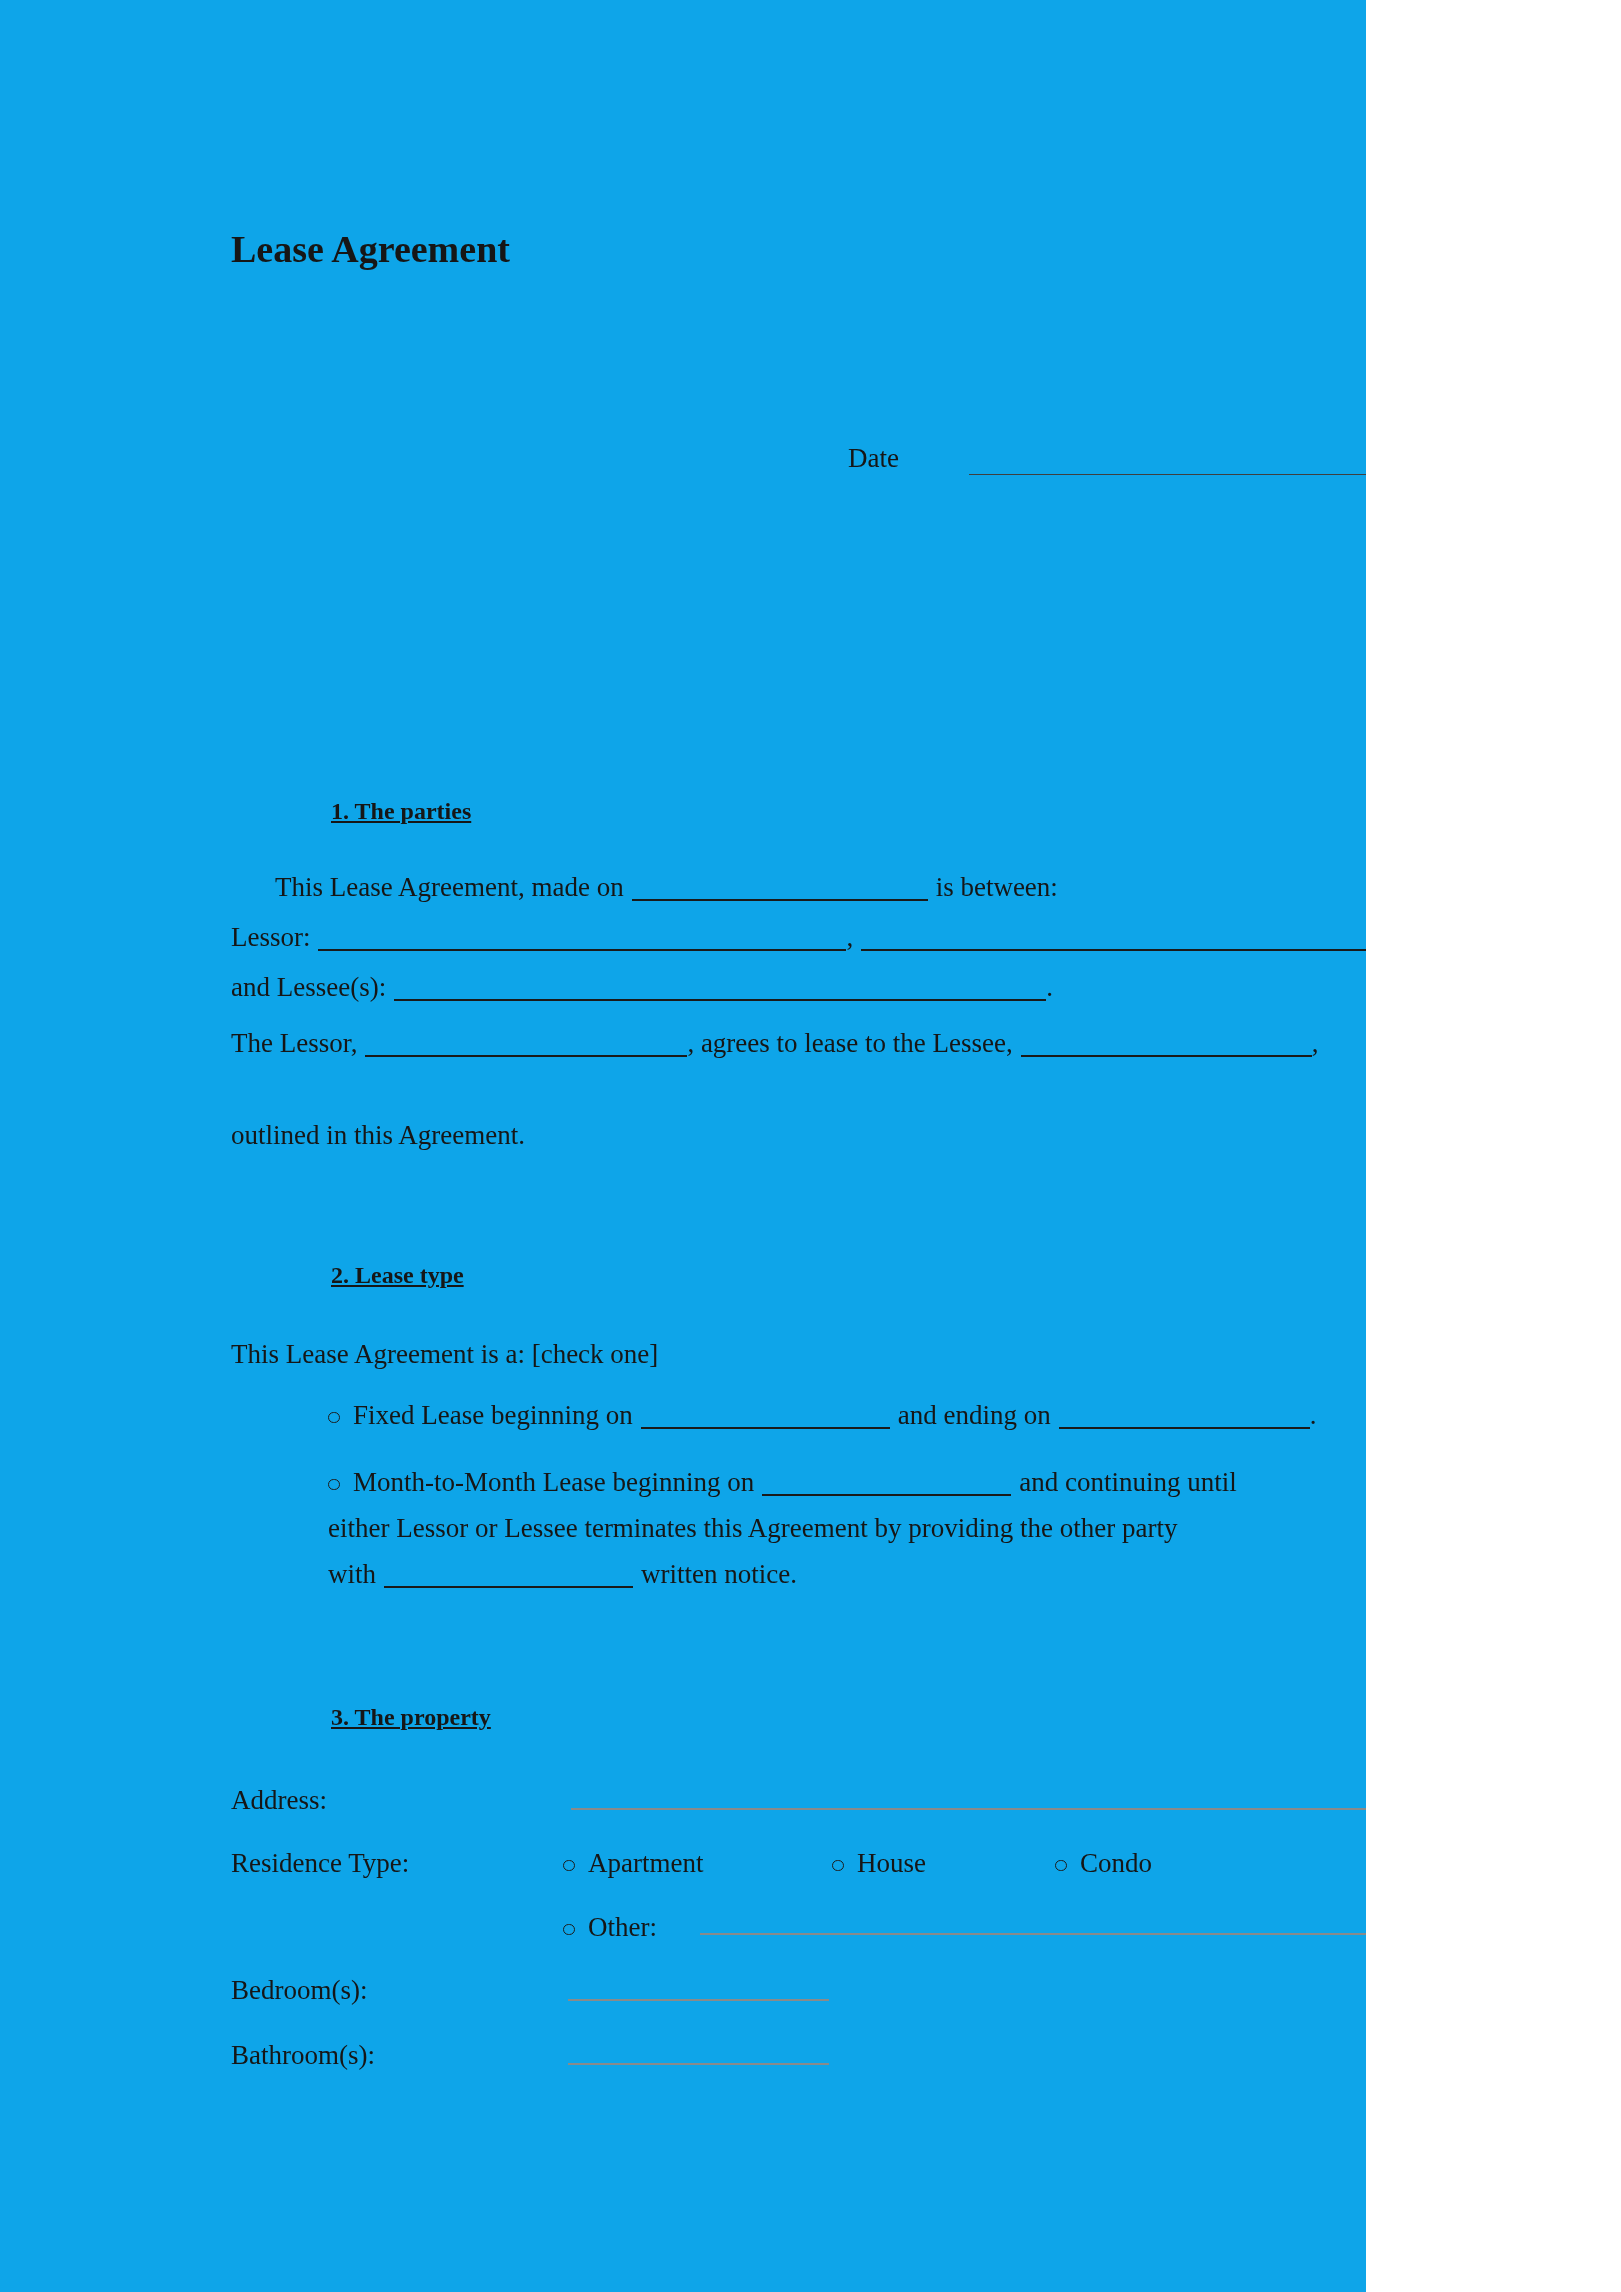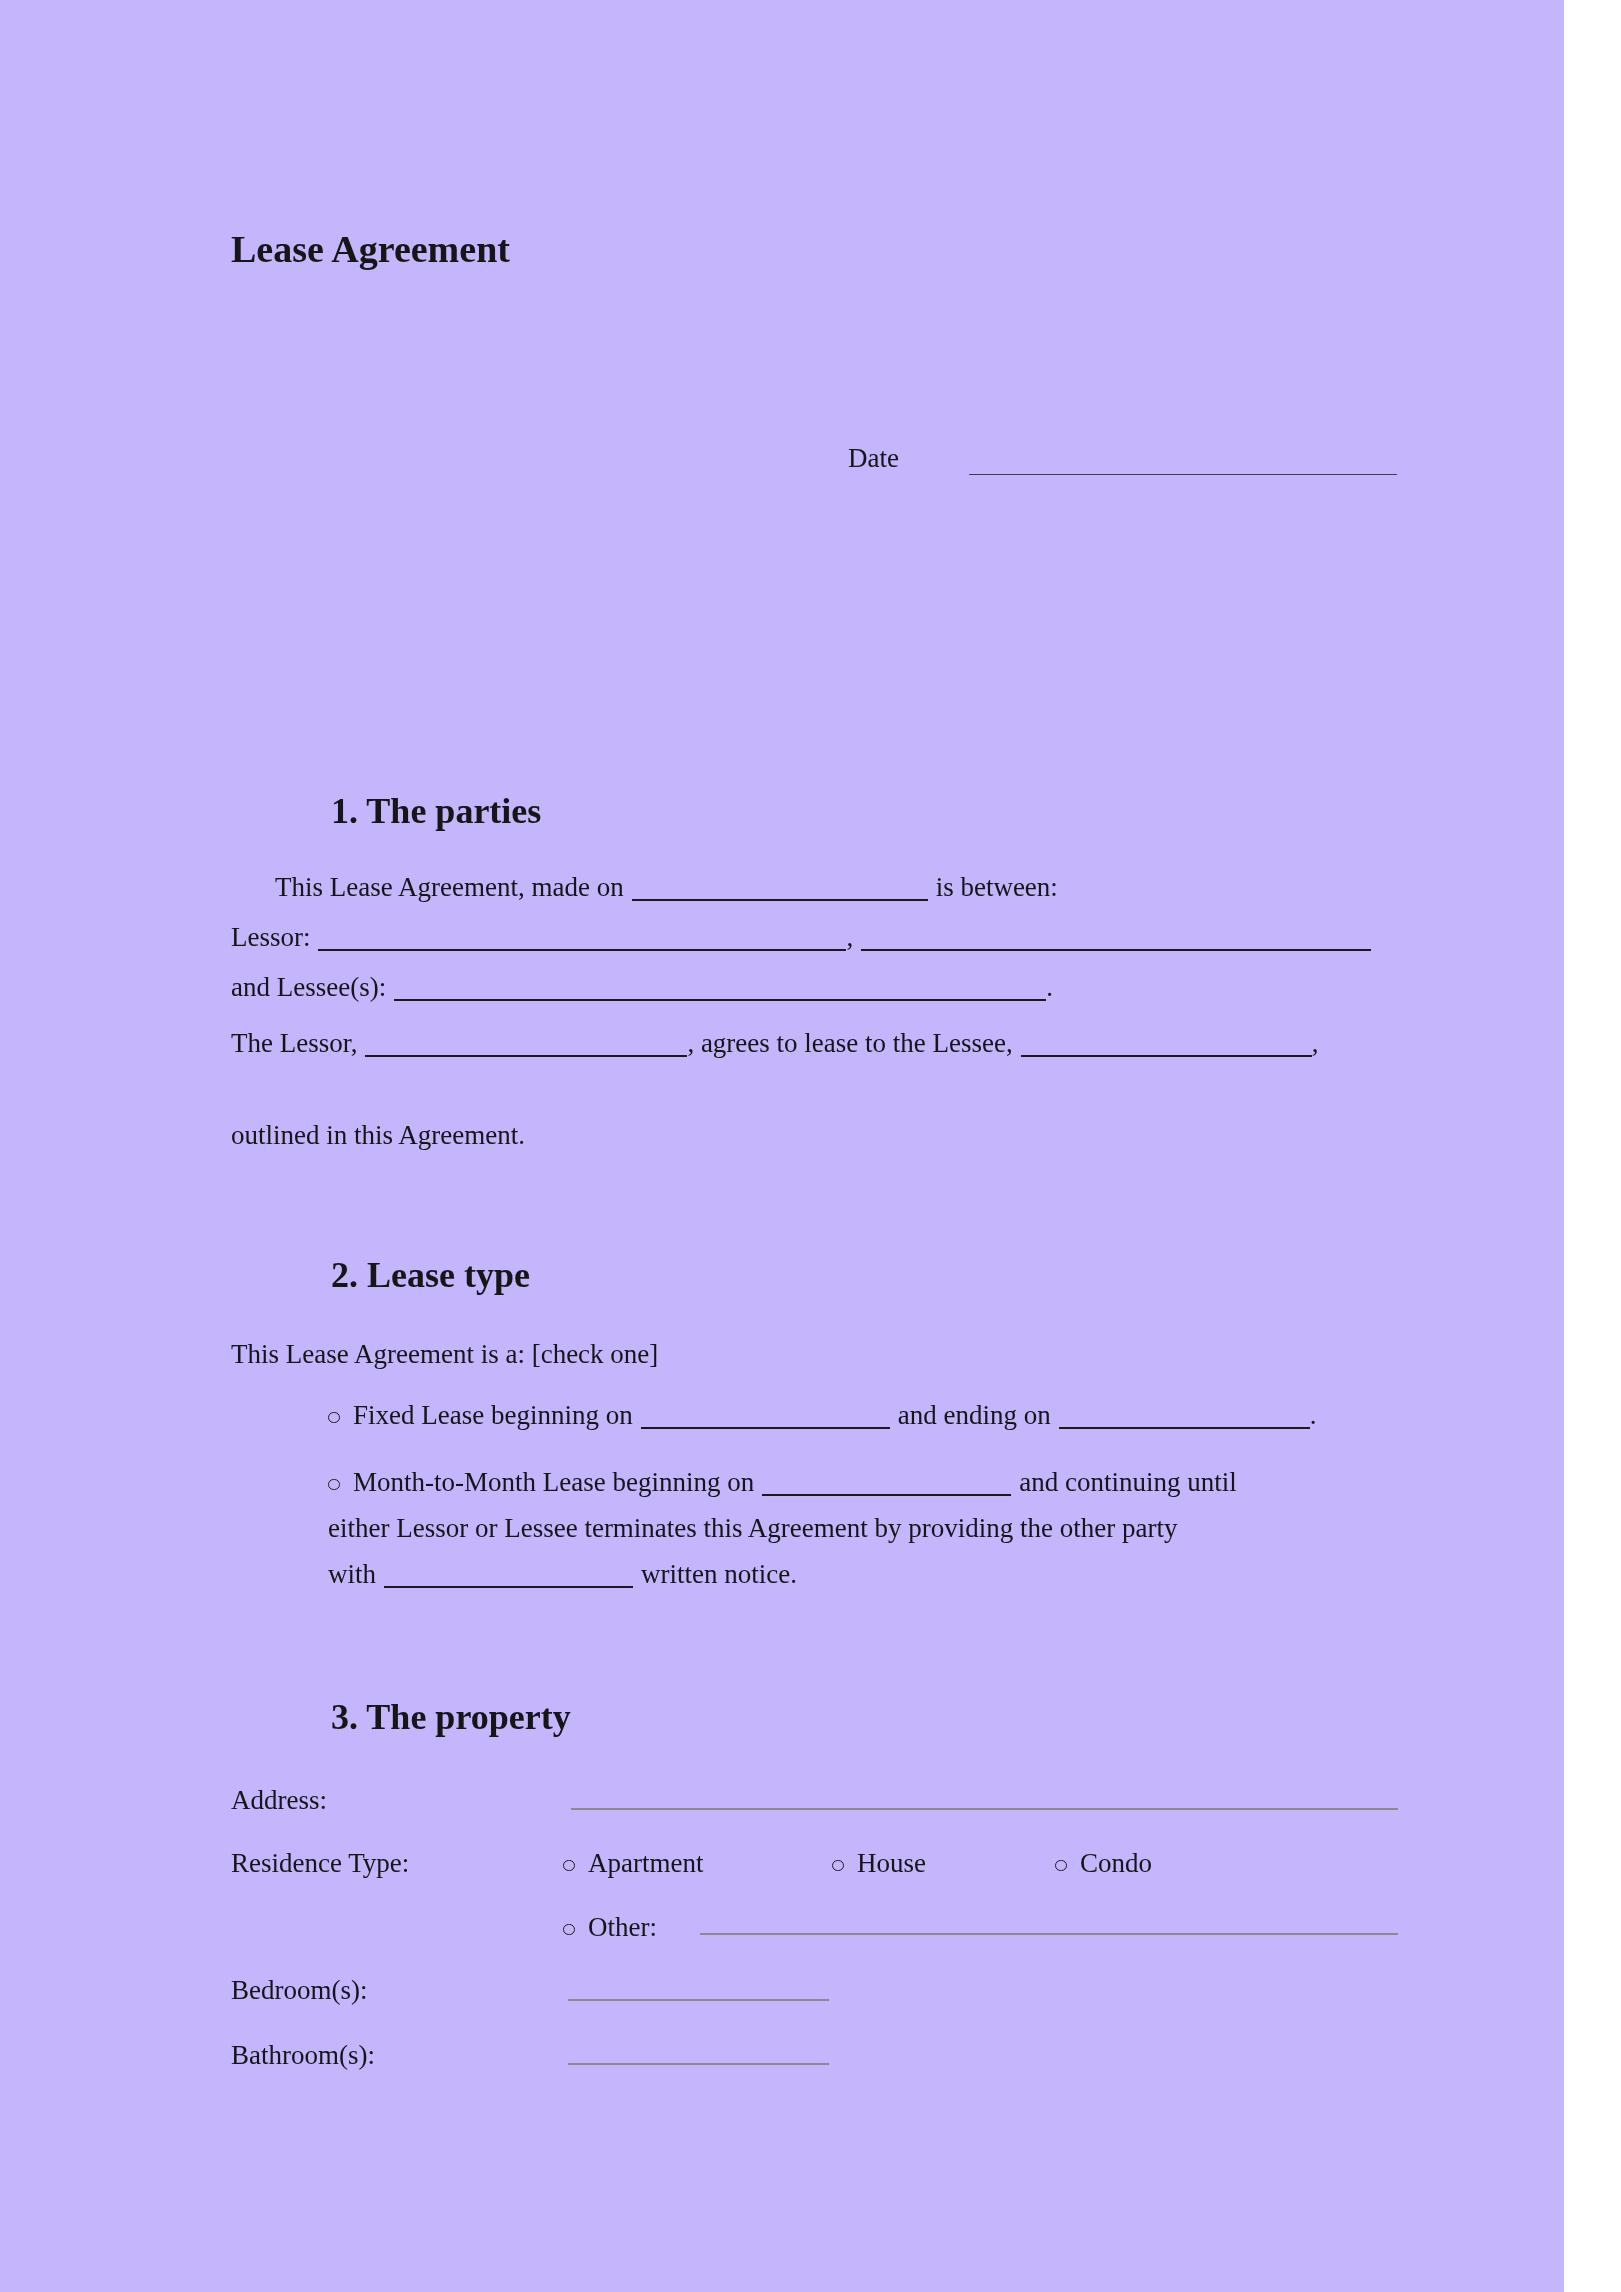--- a/index.html
+++ b/index.html
@@ -1,39 +1,40 @@
 <!DOCTYPE html>
 <html style="font-size:14.3px"><head>
 <meta charset="utf-8">
 <style>
   html, body { margin: 0; padding: 0; background: #ffffff; }
   .page {
     position: relative;
-    width: 1564px;
+    width: 1366px;
     height: 2293px;
-    background: #c4b5fd;
+    background: #0ea5e9;
     font-family: "Liberation Serif", serif;
     color: #161616;
     overflow: hidden;
   }
   .line {
     position: absolute;
     white-space: nowrap;
     font-size: 27px;
     line-height: 32px;
   }
   .title {
     font-size: 38px;
     font-weight: bold;
     line-height: 45px;
   }
   .heading {
-    font-size: 36px;
+    font-size: 24px;
     font-weight: bold;
     line-height: 33px;
+    text-decoration: underline;
   }
   .seg { display: inline; }
   
   .blank {
     display: inline-block;
     height: 0;
     border-bottom: 2.7px solid #1a1a1a;
     position: relative;
     top: 4.5px;
     margin: 0 8px;

